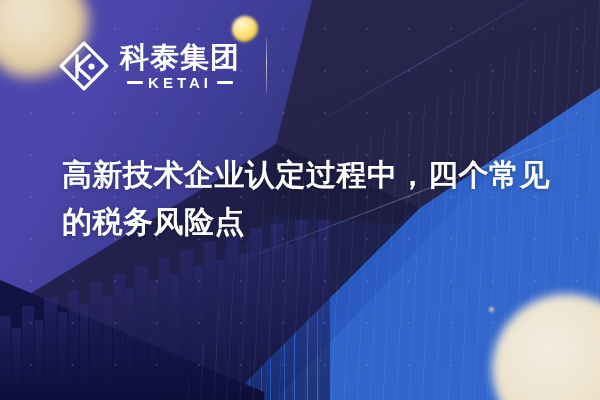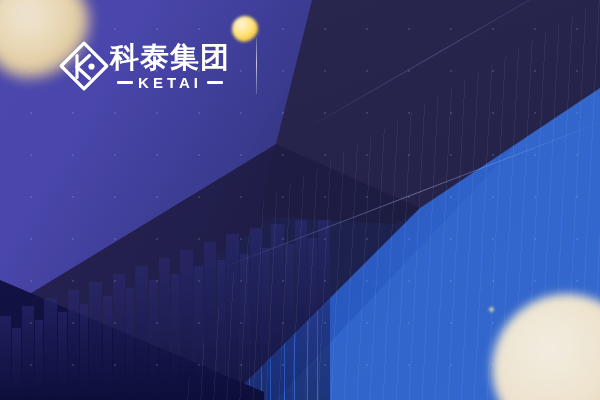--- a/index.html
+++ b/index.html
@@ -148,21 +148,21 @@
   
   .header {
     position: absolute;
     left: 58px;
     top: 38px;
     display: flex;
     align-items: center;
     gap: 0;
     z-index: 6;
   }
-  .logo-block { display: flex; align-items: center; }
+  .logo-block { display: flex; align-items: center; gap: 10px; }
   .logo-mark { width: 52px; height: 52px; flex: 0 0 52px; }
   .logo-mark svg { display: block; width: 100%; height: 100%; }
   .logo-words { display: flex; flex-direction: column; align-items: center; }
   .logo-cn {
     color: #ffffff;
     font-size: 29px;
     font-weight: 700;
     letter-spacing: 1px;
     line-height: 1.05;
     white-space: nowrap;
@@ -323,14 +323,15 @@
           <span class="logo-en-dash"></span>
         </div>
       </div>
     </div>
 
     <div class="divider-v"></div>
 
 
   </div>
 
+  <div class="headline">高新技术企业认定过程中，四个常见的税务风险点</div>
 
 </div>
 
 </body></html>

